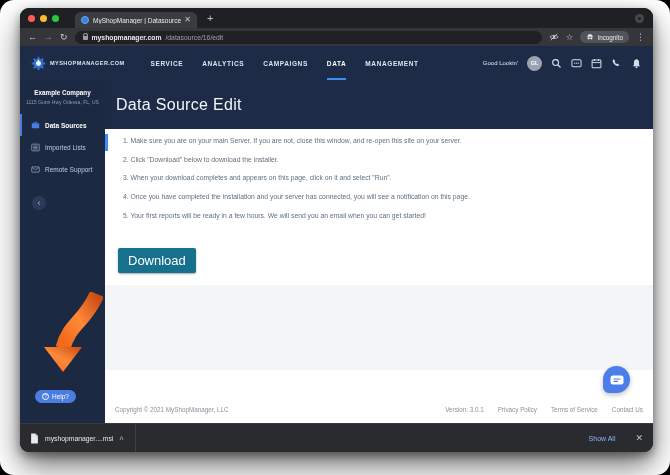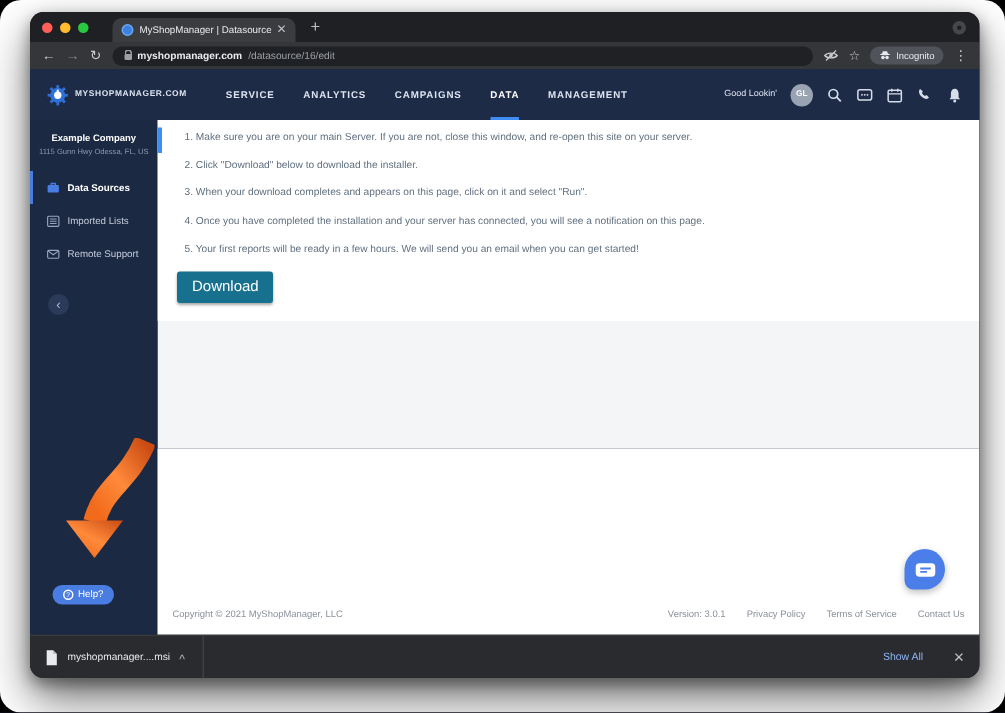--- a/index.html
+++ b/index.html
@@ -70,22 +70,22 @@
           justify-content:center;flex-shrink:0;}
 
   
   .main{flex:1;display:flex;flex-direction:column;min-width:0;}
   .titlebar{height:49px;display:flex;align-items:center;padding-left:11px;flex-shrink:0;}
   .page-title{font-size:16px;color:#f2f5fa;font-weight:normal;letter-spacing:.3px;margin:0;}
   .card{background:#fff;padding:8px 14px 12px 13px;position:relative;flex-shrink:0;}
   .card::before{content:"";position:absolute;left:0;top:5px;width:3px;height:17px;background:#3f8cf3;}
   .card-title{font-size:9.5px;color:#33475f;margin-bottom:9px;}
   .step{font-size:6.8px;color:#61707f;margin:0 0 10.5px 5px;line-height:1.2;}
-  .download-btn{background:#17718e;color:#fff;font-size:10px;padding:5px 10px;border:none;border-radius:2px;
-                box-shadow:0 1px 2px rgba(0,0,0,.35);margin-top:0;display:inline-block;}
+  .download-btn{background:#17718e;color:#fff;font-size:13px;padding:5px 10px;border:none;border-radius:2px;
+                box-shadow:0 1px 2px rgba(0,0,0,.35);margin-top:18px;display:inline-block;}
   .gray-band{height:85px;background:#f4f5f7;flex-shrink:0;}
   .footer-zone{flex:1;background:#fff;position:relative;min-height:0;}
   .chat-widget{position:absolute;right:23px;bottom:30px;width:27px;height:27px;background:#4b7ee9;
                border-radius:50% 50% 50% 22%;display:flex;align-items:center;justify-content:center;
                box-shadow:0 2px 5px rgba(0,0,0,.25);}
   .footer-row{position:absolute;left:0;right:0;bottom:10px;display:flex;align-items:center;padding:0 10px;
               font-size:6.3px;color:#8a919c;}
   .footer-links{margin-left:auto;display:flex;gap:14px;align-items:center;}
 
   
@@ -258,20 +258,23 @@
             <polygon points="19,55 57,55 38,80" fill="url(#ag)"></polygon>
           </svg>
         </div>
         <button class="help-btn">
           <span class="help-q">?</span>
           <span>Help?</span>
         </button>
       </div>
 
       <div class="main">
+        <div class="titlebar">
+          <h1 class="page-title">Data Source Edit</h1>
+        </div>
         <div class="card">
           <div class="step">1. Make sure you are on your main Server. If you are not, close this window, and re-open this site on your server.</div>
           <div class="step">2. Click "Download" below to download the installer.</div>
           <div class="step">3. When your download completes and appears on this page, click on it and select "Run".</div>
           <div class="step">4. Once you have completed the installation and your server has connected, you will see a notification on this page.</div>
           <div class="step">5. Your first reports will be ready in a few hours. We will send you an email when you can get started!</div>
           <button class="download-btn">Download</button>
         </div>
         <div class="gray-band"></div>
         <div class="footer-zone">

